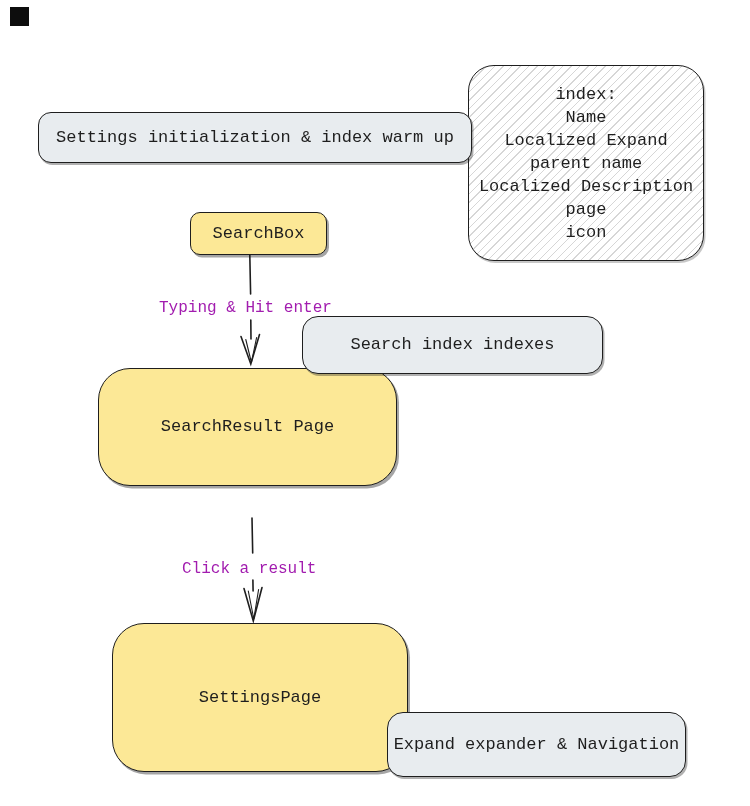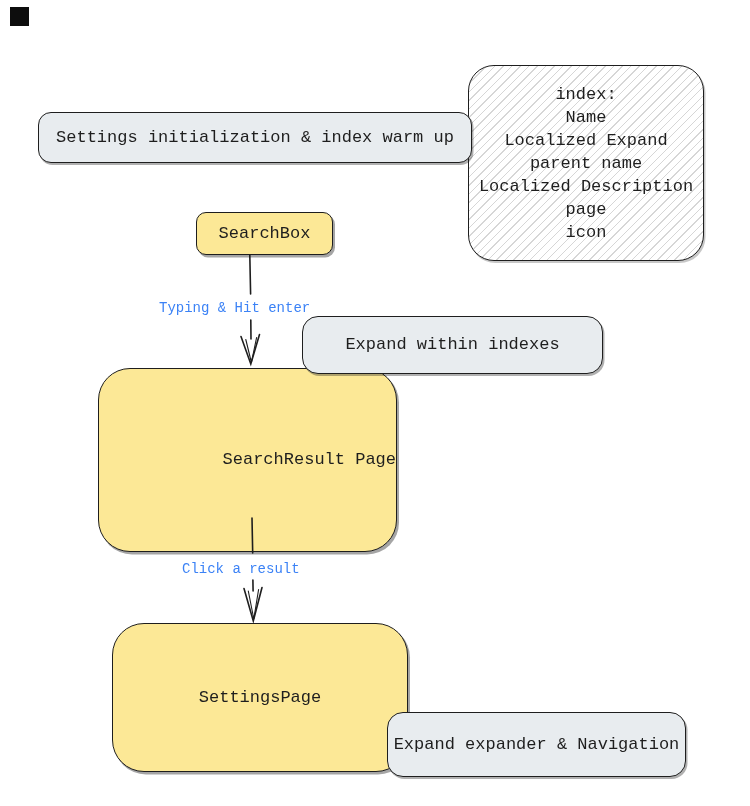--- a/index.html
+++ b/index.html
@@ -51,32 +51,32 @@
       rgba(120,120,120,0.30) 0px,
       rgba(120,120,120,0.30) 1px,
       transparent 1px,
       transparent 6px
     );
     box-shadow: 1.5px 2px 0 rgba(30,30,30,0.25);
   }
   #node-settings-init { left: 38px;  top: 112px; width: 434px; height: 51px;  border-radius: 13px; text-align: center; }
   #node-index-fields  { left: 468px; top: 65px;  width: 236px; height: 196px; border-radius: 26px;
                         flex-direction: column; line-height: 23px; }
-  #node-search-box    { left: 196px; top: 212px; width: 137px; height: 43px;  border-radius: 10px; }
+  #node-search-box    { left: 190px; top: 212px; width: 137px; height: 43px;  border-radius: 10px; }
   #node-search-within { left: 302px; top: 316px; width: 301px; height: 58px;  border-radius: 16px; }
-  #node-search-result { left: 98px;  top: 368px; width: 299px; height: 184px; border-radius: 32px; justify-content: flex-end; }
+  #node-search-result { left: 98px;  top: 368px; width: 299px; height: 118px; border-radius: 32px; }
   #node-settings-page { left: 112px; top: 623px; width: 296px; height: 149px; border-radius: 32px; }
   #node-expand-nav    { left: 387px; top: 712px; width: 299px; height: 65px;  border-radius: 16px; }
 
   .edge-label {
     position: absolute;
-    font-size: 14px;
+    font-size: 16px;
     line-height: 20px;
     white-space: nowrap;
-    color: #3b82f6;
+    color: #a21caf;
   }
   #edge-label-typing { left: 159px; top: 298px; }
   #edge-label-click  { left: 182px; top: 559px; }
 
   .arrows {
     position: absolute;
     left: 0;
     top: 0;
     pointer-events: none;
   }
@@ -104,21 +104,21 @@
 
   <div class="node yellow" id="node-search-box">
     <span>SearchBox</span>
   </div>
 
   <div class="node yellow" id="node-search-result">
     <span>SearchResult Page</span>
   </div>
 
   <div class="node grey" id="node-search-within">
-    <span>Expand within indexes</span>
+    <span>Search index indexes</span>
   </div>
 
   <div class="node yellow" id="node-settings-page">
     <span>SettingsPage</span>
   </div>
 
   <div class="node grey" id="node-expand-nav">
     <span>Expand expander &amp; Navigation</span>
   </div>
 

